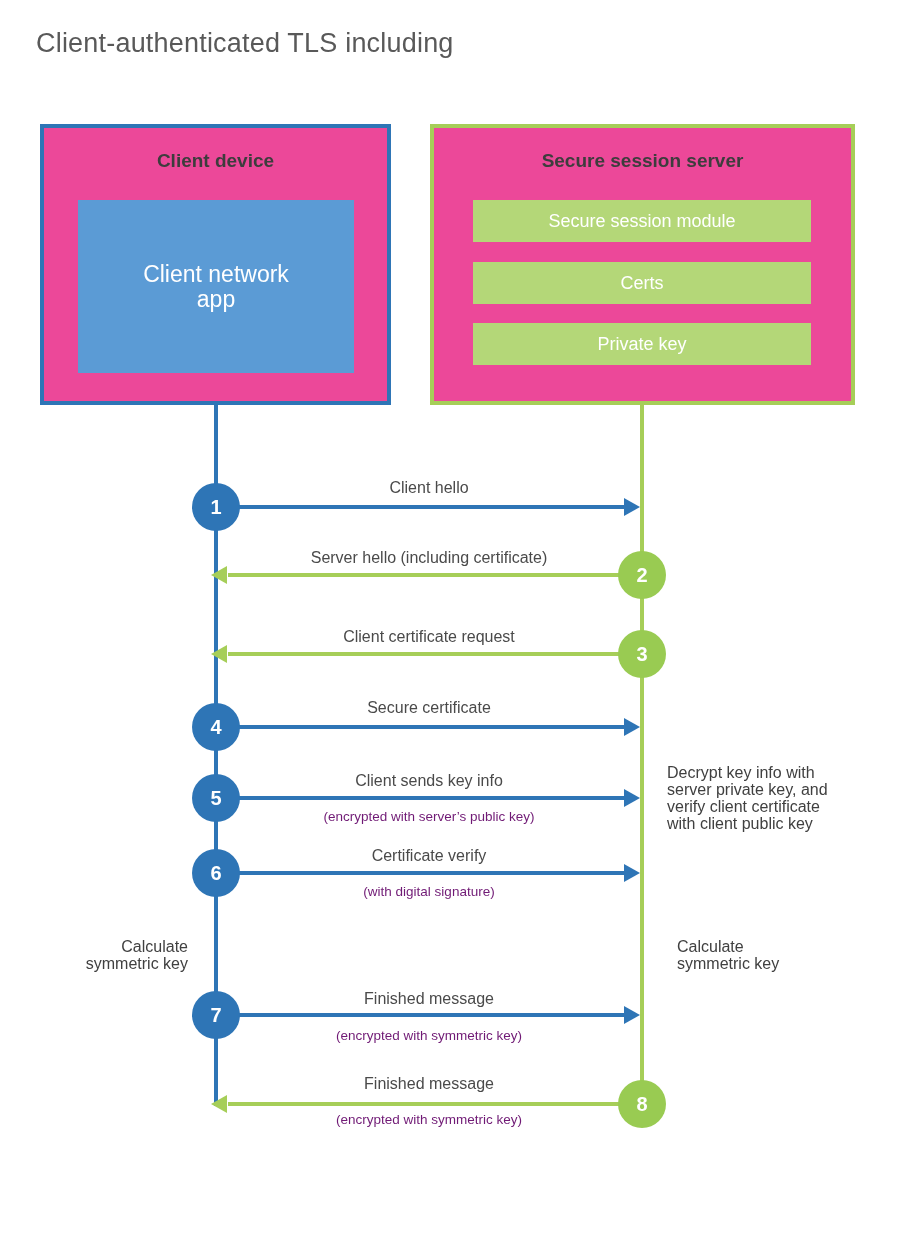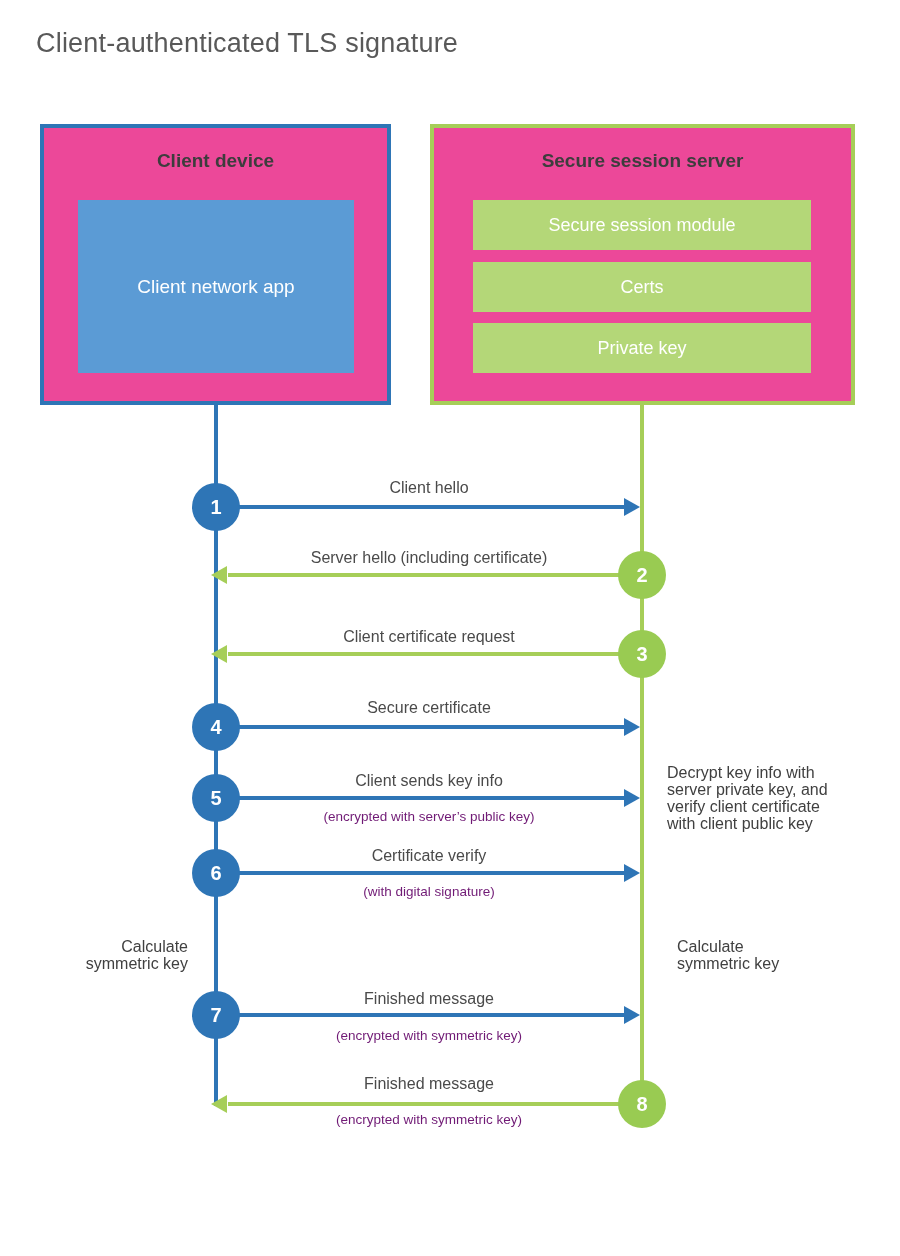--- a/index.html
+++ b/index.html
@@ -41,27 +41,27 @@
     color: #3d3d3d;
   }
   .client-app {
     position: absolute;
     left: 34px; top: 72px;
     width: 276px; height: 173px;
     background: #5b9bd5;
     display: flex; align-items: center; justify-content: center;
     text-align: center;
     color: #ffffff;
-    font-size: 19px;
+    font-size: 23px;
     line-height: 25px;
     padding: 0 56px;
   }
   .server-bar {
     position: absolute;
-    left: 39px; width: 338px; height: 50px;
+    left: 39px; width: 338px; height: 42px;
     background: #b4d778;
     display: flex; align-items: center; justify-content: center;
     color: #ffffff;
     font-size: 18px;
   }
   .bar-0 { top: 72px; }
   .bar-1 { top: 134px; }
   .bar-2 { top: 195px; }
   
   .lifeline { position: absolute; width: 4px; top: 404px; height: 702px; }
@@ -110,21 +110,21 @@
   }
   .note-decrypt   { left: 667px; top: 764px; width: 170px; text-align: left; }
   .note-calc-left { left: 28px;  top: 938px; width: 160px; text-align: right; }
   .note-calc-right{ left: 677px; top: 938px; width: 160px; text-align: left; }
 </style>
 </head>
 <body>
 
 <div class="canvas">
 
-  <div class="page-title">Client-authenticated TLS signature</div>
+  <div class="page-title">Client-authenticated TLS including</div>
 
   <div class="actor-box client-box">
     <div class="actor-title">Client device</div>
     <div class="client-app">
       <span>Client network app</span>
     </div>
   </div>
 
   <div class="actor-box server-box">
     <div class="actor-title">Secure session server</div>

